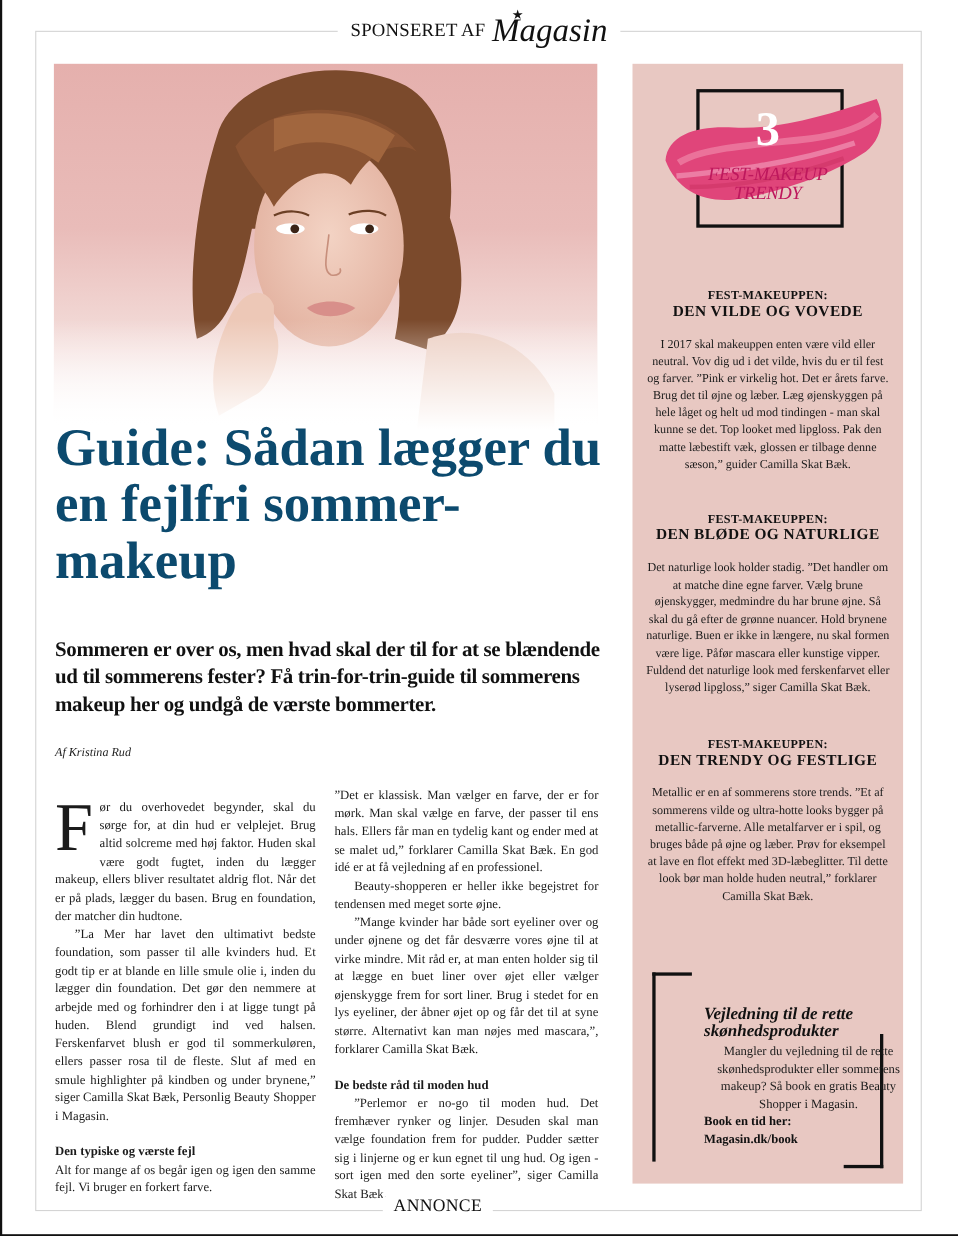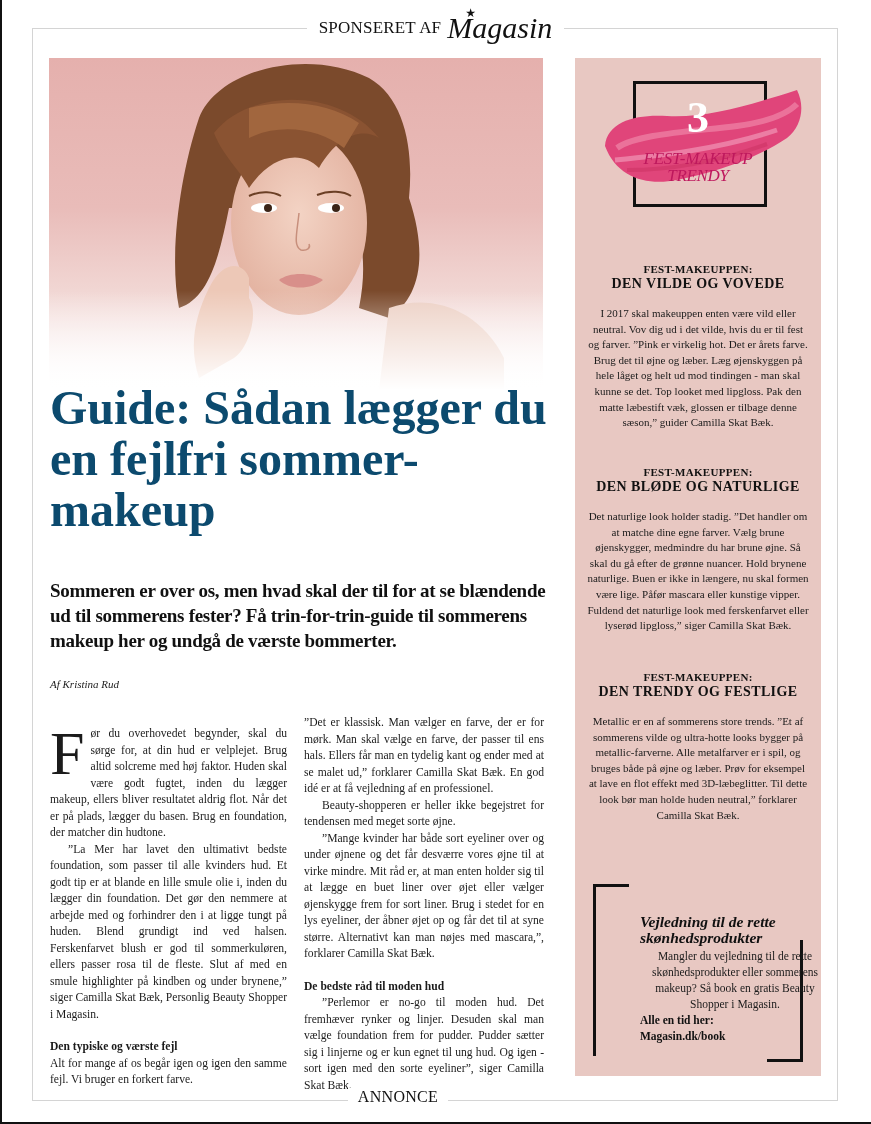--- a/index.html
+++ b/index.html
@@ -175,21 +175,21 @@
     <div class="sb-title">DEN TRENDY OG FESTLIGE</div>
     <p class="sb-text">Metallic er en af sommerens store trends. ”Et af sommerens vilde og ultra-hotte looks bygger på metallic-farverne. Alle metalfarver er i spil, og bruges både på øjne og læber. Prøv for eksempel at lave en flot effekt med 3D-læbeglitter. Til dette look bør man holde huden neutral,” forklarer Camilla Skat Bæk.</p>
   </div>
 
   <div class="cta">
     <div class="cta-bracket-tl"></div>
     <div class="cta-bracket-br"></div>
     <div class="cta-content">
       <div class="cta-title">Vejledning til de rette skønhedsprodukter</div>
       <p class="cta-text">Mangler du vejledning til de rette skønhedsprodukter eller sommerens makeup? Så book en gratis Beauty Shopper i Magasin.</p>
-      <span class="cta-link">Alle en tid her:</span>
+      <span class="cta-link">Book en tid her:</span>
       <span class="cta-link">Magasin.dk/book</span>
     </div>
   </div>
 </aside>
 
 <div class="footer">
   <span>ANNONCE</span>
 </div>
 
 </body></html>

